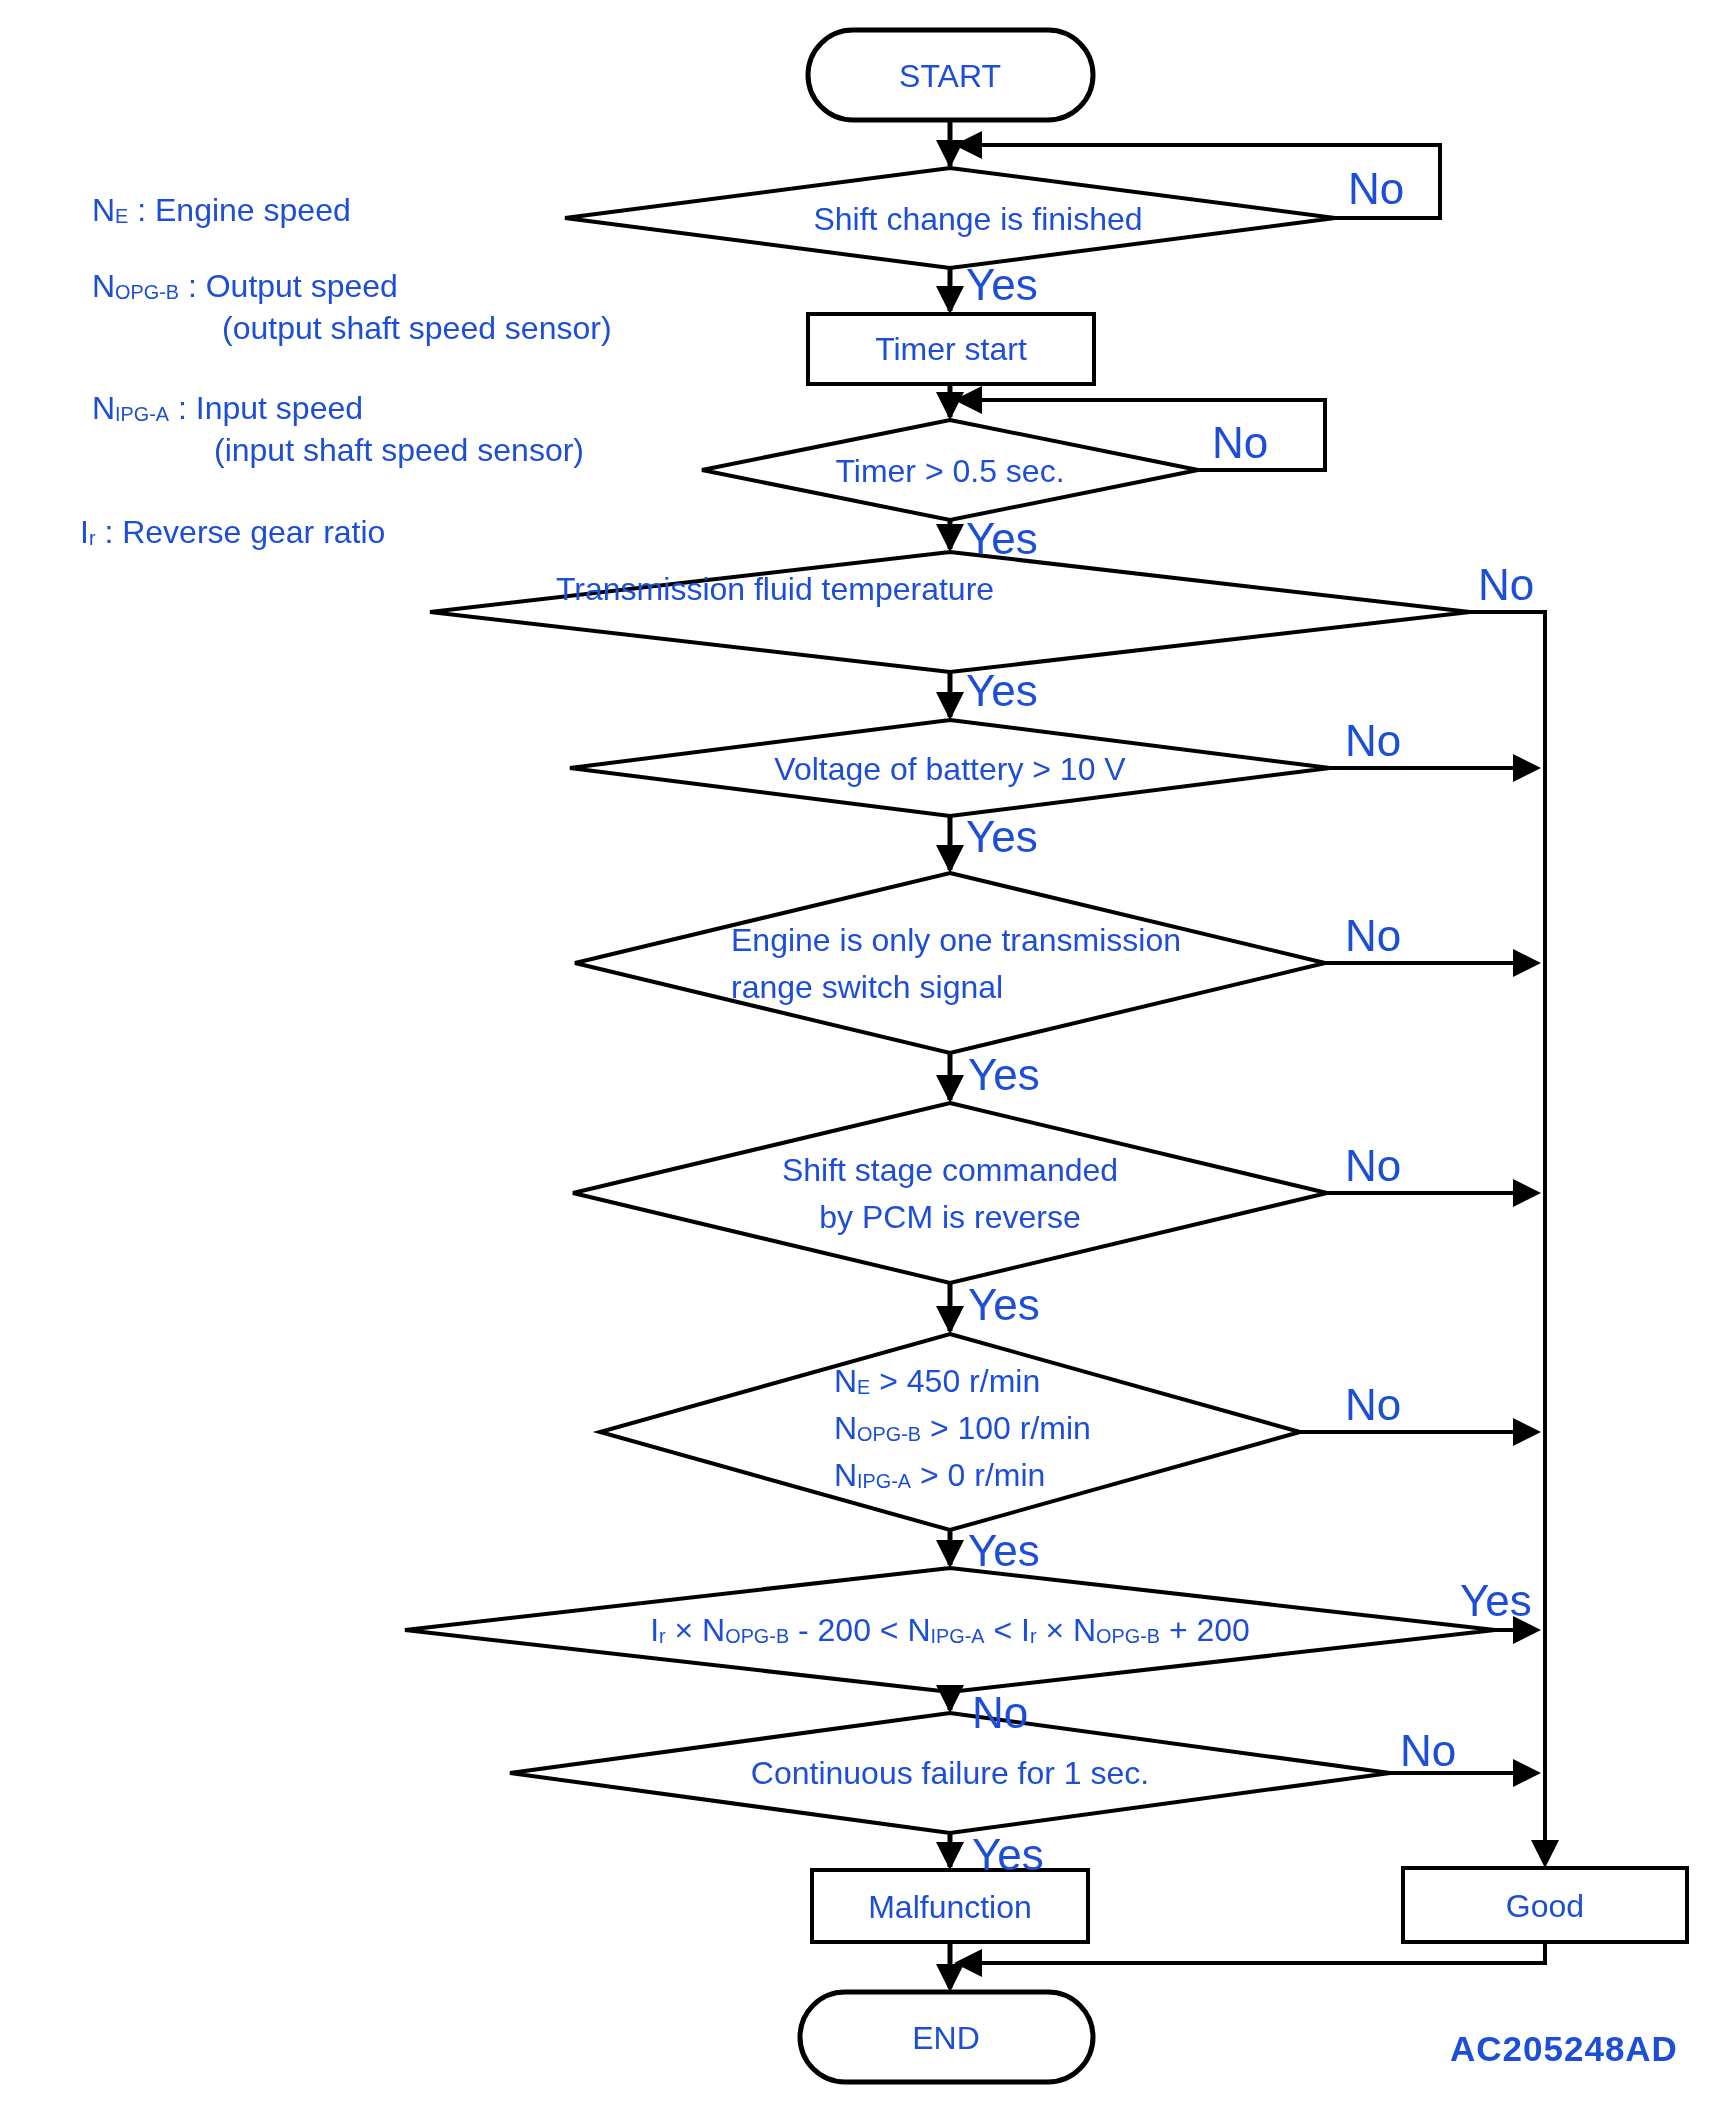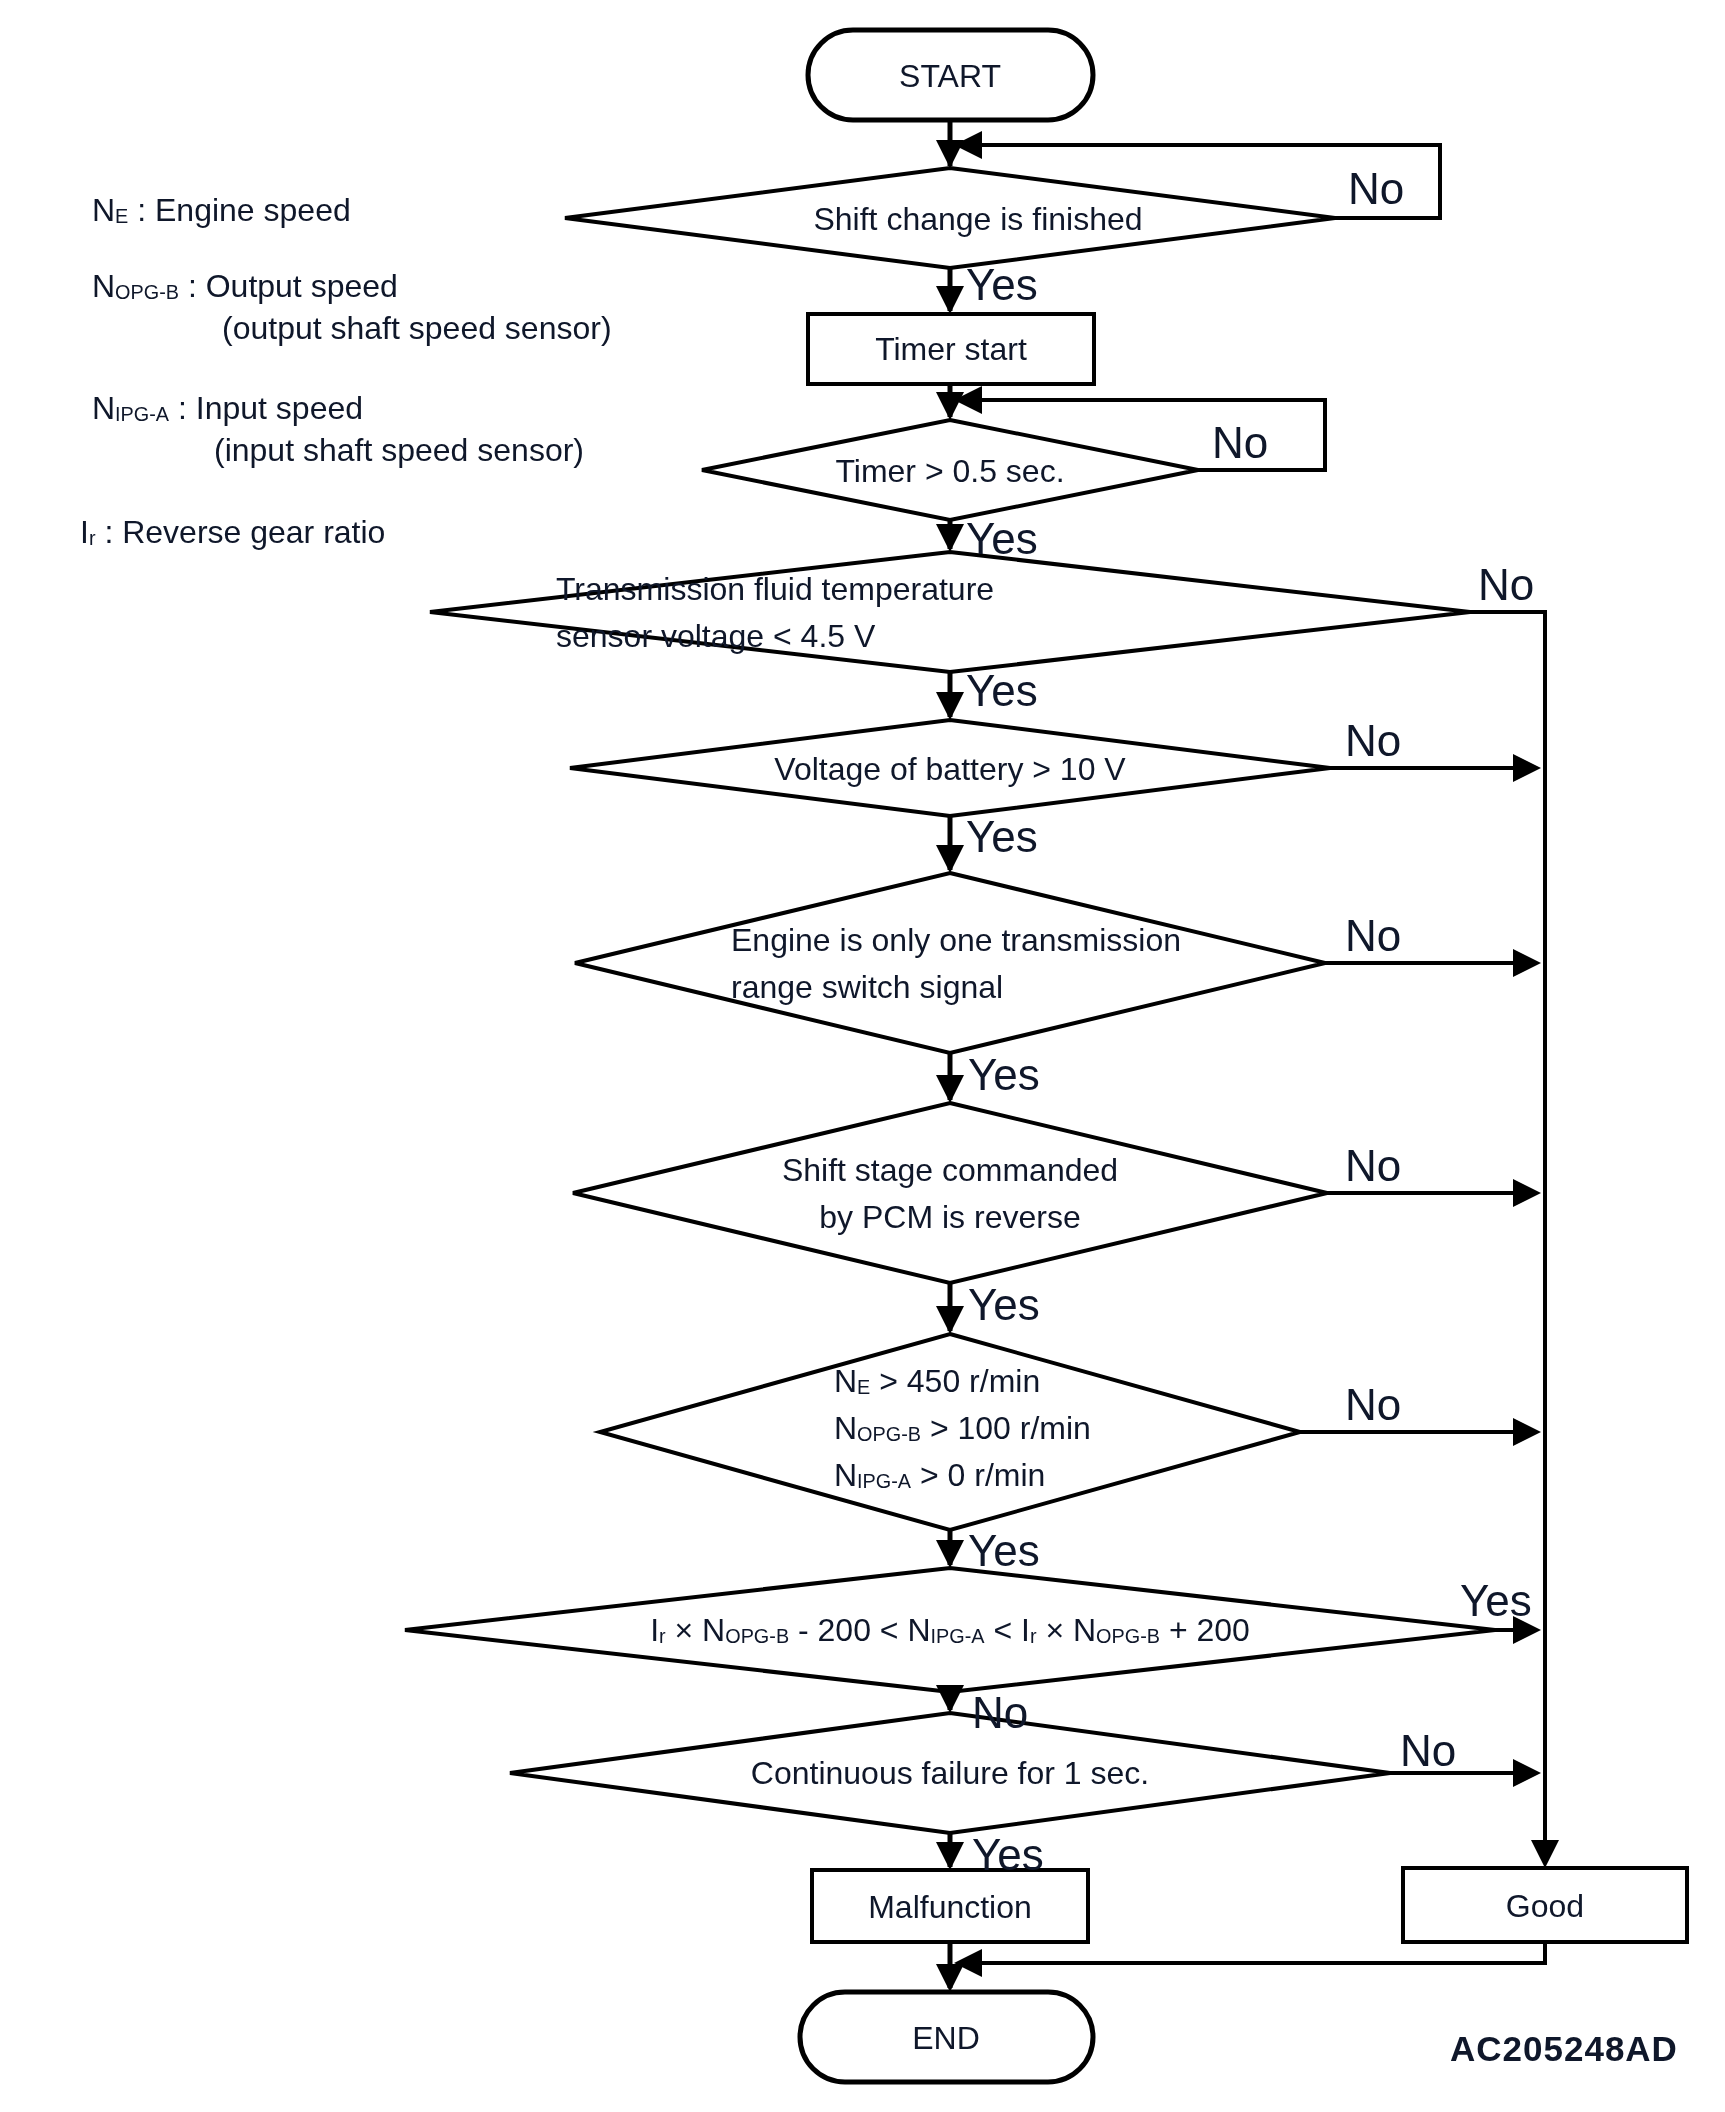--- a/index.html
+++ b/index.html
@@ -1,19 +1,19 @@
 <!DOCTYPE html>
 <html><head>
 <meta charset="utf-8">
 <style>
   html,body{margin:0;padding:0;background:#ffffff;}
   .canvas{position:relative;width:1725px;height:2112px;background:#ffffff;
           font-family:"Liberation Sans","DejaVu Sans",sans-serif;color:#000;}
   .canvas svg{position:absolute;left:0;top:0;}
-  .t{position:absolute;font-size:32px;line-height:46px;white-space:nowrap;color:#0f172a;}
+  .t{position:absolute;font-size:32px;line-height:46px;white-space:nowrap;color:#1d4ed8;}
   .tc{transform:translateX(-50%);text-align:center;}
   .lbl{font-size:44px;line-height:38px;}
   .legend{font-size:32px;line-height:56px;}
   .code{font-size:35px;font-weight:700;letter-spacing:1px;}
   sub{font-size:62%;vertical-align:baseline;position:relative;bottom:-0.08em;}
 </style>
 </head>
 <body>
 
 <div class="canvas">
@@ -113,21 +113,20 @@
 <div class="t legend" style="left:222px;top:300px;">(output shaft speed sensor)</div>
 <div class="t legend" style="left:92px;top:380px;">N<sub>IPG-A</sub> : Input speed</div>
 <div class="t legend" style="left:214px;top:422px;">(input shaft speed sensor)</div>
 <div class="t legend" style="left:80px;top:504px;">I<sub>r</sub> : Reverse gear ratio</div>
 
 <div class="t tc" style="left:950px;top:53px;">START</div>
 <div class="t tc" style="left:950px;top:196px;margin-left:28px;">Shift change is finished</div>
 <div class="t tc" style="left:951px;top:326px;">Timer start</div>
 <div class="t tc" style="left:950px;top:448px;">Timer &gt; 0.5 sec.</div>
 <div class="t" style="left:556px;top:566px;">Transmission fluid temperature</div>
-<div class="t" style="left:556px;top:613px;">sensor voltage &lt; 4.5 V</div>
 <div class="t tc" style="left:950px;top:746px;">Voltage of battery &gt; 10 V</div>
 <div class="t" style="left:731px;top:917px;">Engine is only one transmission</div>
 <div class="t" style="left:731px;top:964px;">range switch signal</div>
 <div class="t tc" style="left:950px;top:1147px;">Shift stage commanded</div>
 <div class="t tc" style="left:950px;top:1194px;">by PCM is reverse</div>
 <div class="t" style="left:834px;top:1358px;">N<sub>E</sub> &gt; 450 r/min</div>
 <div class="t" style="left:834px;top:1405px;">N<sub>OPG-B</sub> &gt; 100 r/min</div>
 <div class="t" style="left:834px;top:1452px;">N<sub>IPG-A</sub> &gt; 0 r/min</div>
 <div class="t tc" style="left:950px;top:1607px;">I<sub>r</sub> × N<sub>OPG-B</sub> - 200 &lt; N<sub>IPG-A</sub> &lt; I<sub>r</sub> × N<sub>OPG-B</sub> + 200</div>
 <div class="t tc" style="left:950px;top:1750px;">Continuous failure for 1 sec.</div>

